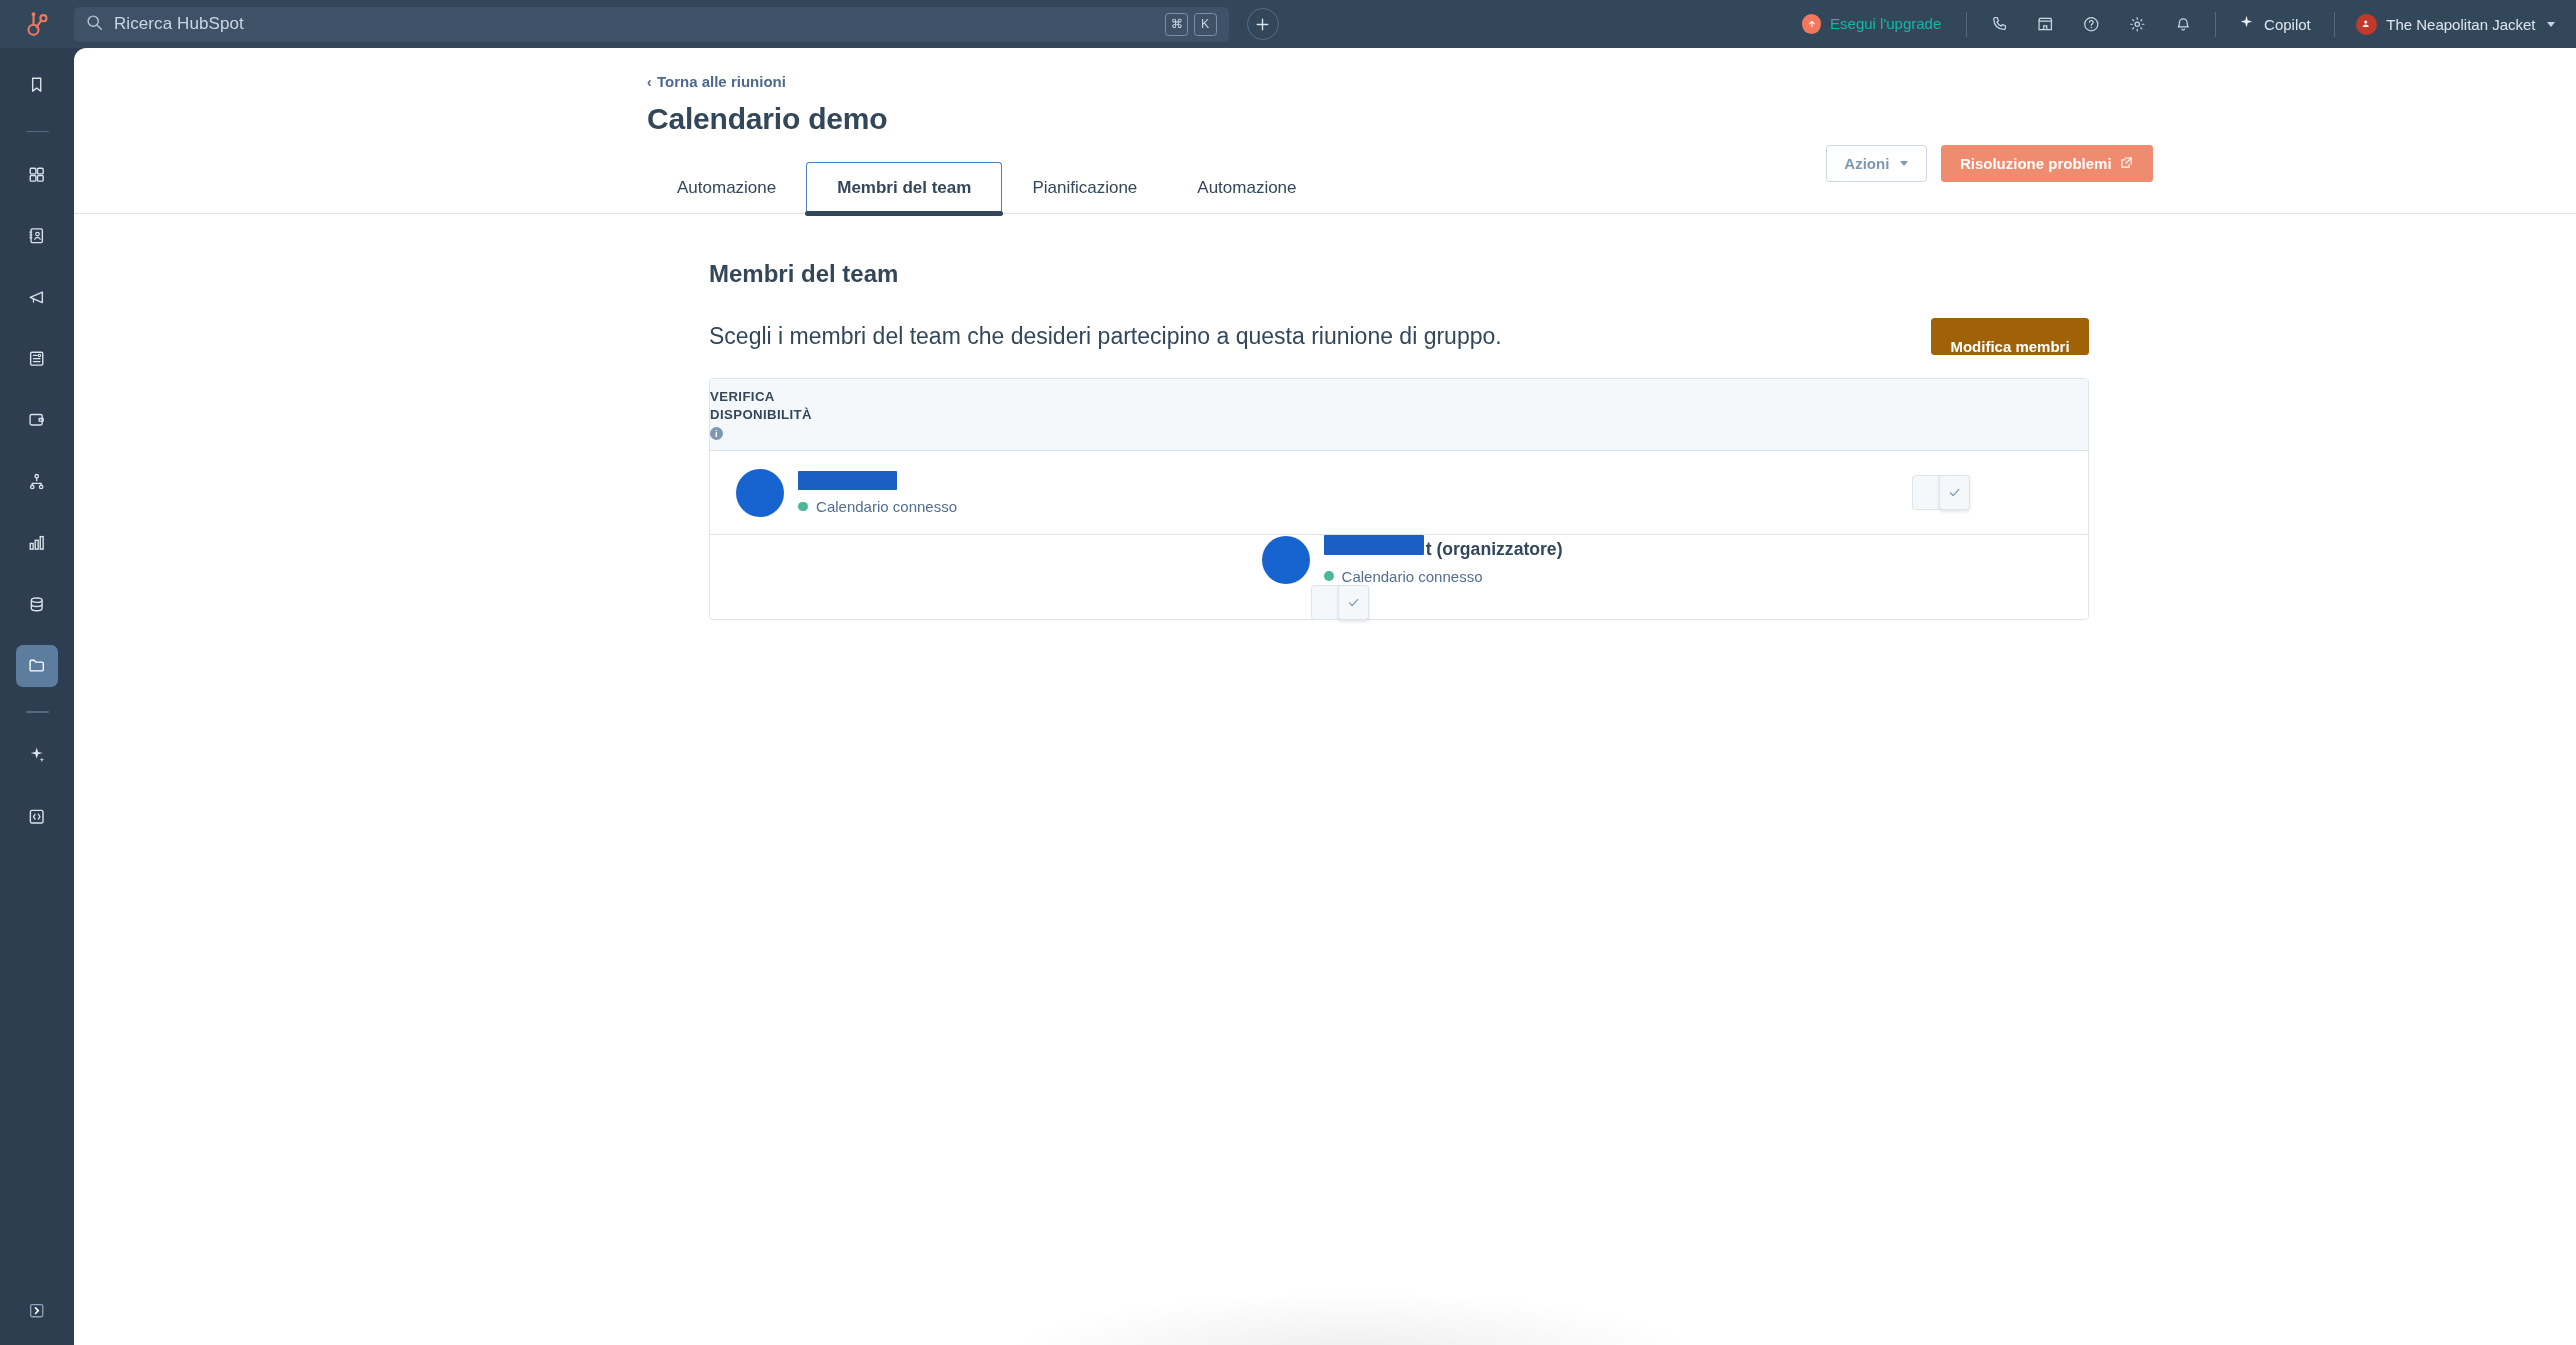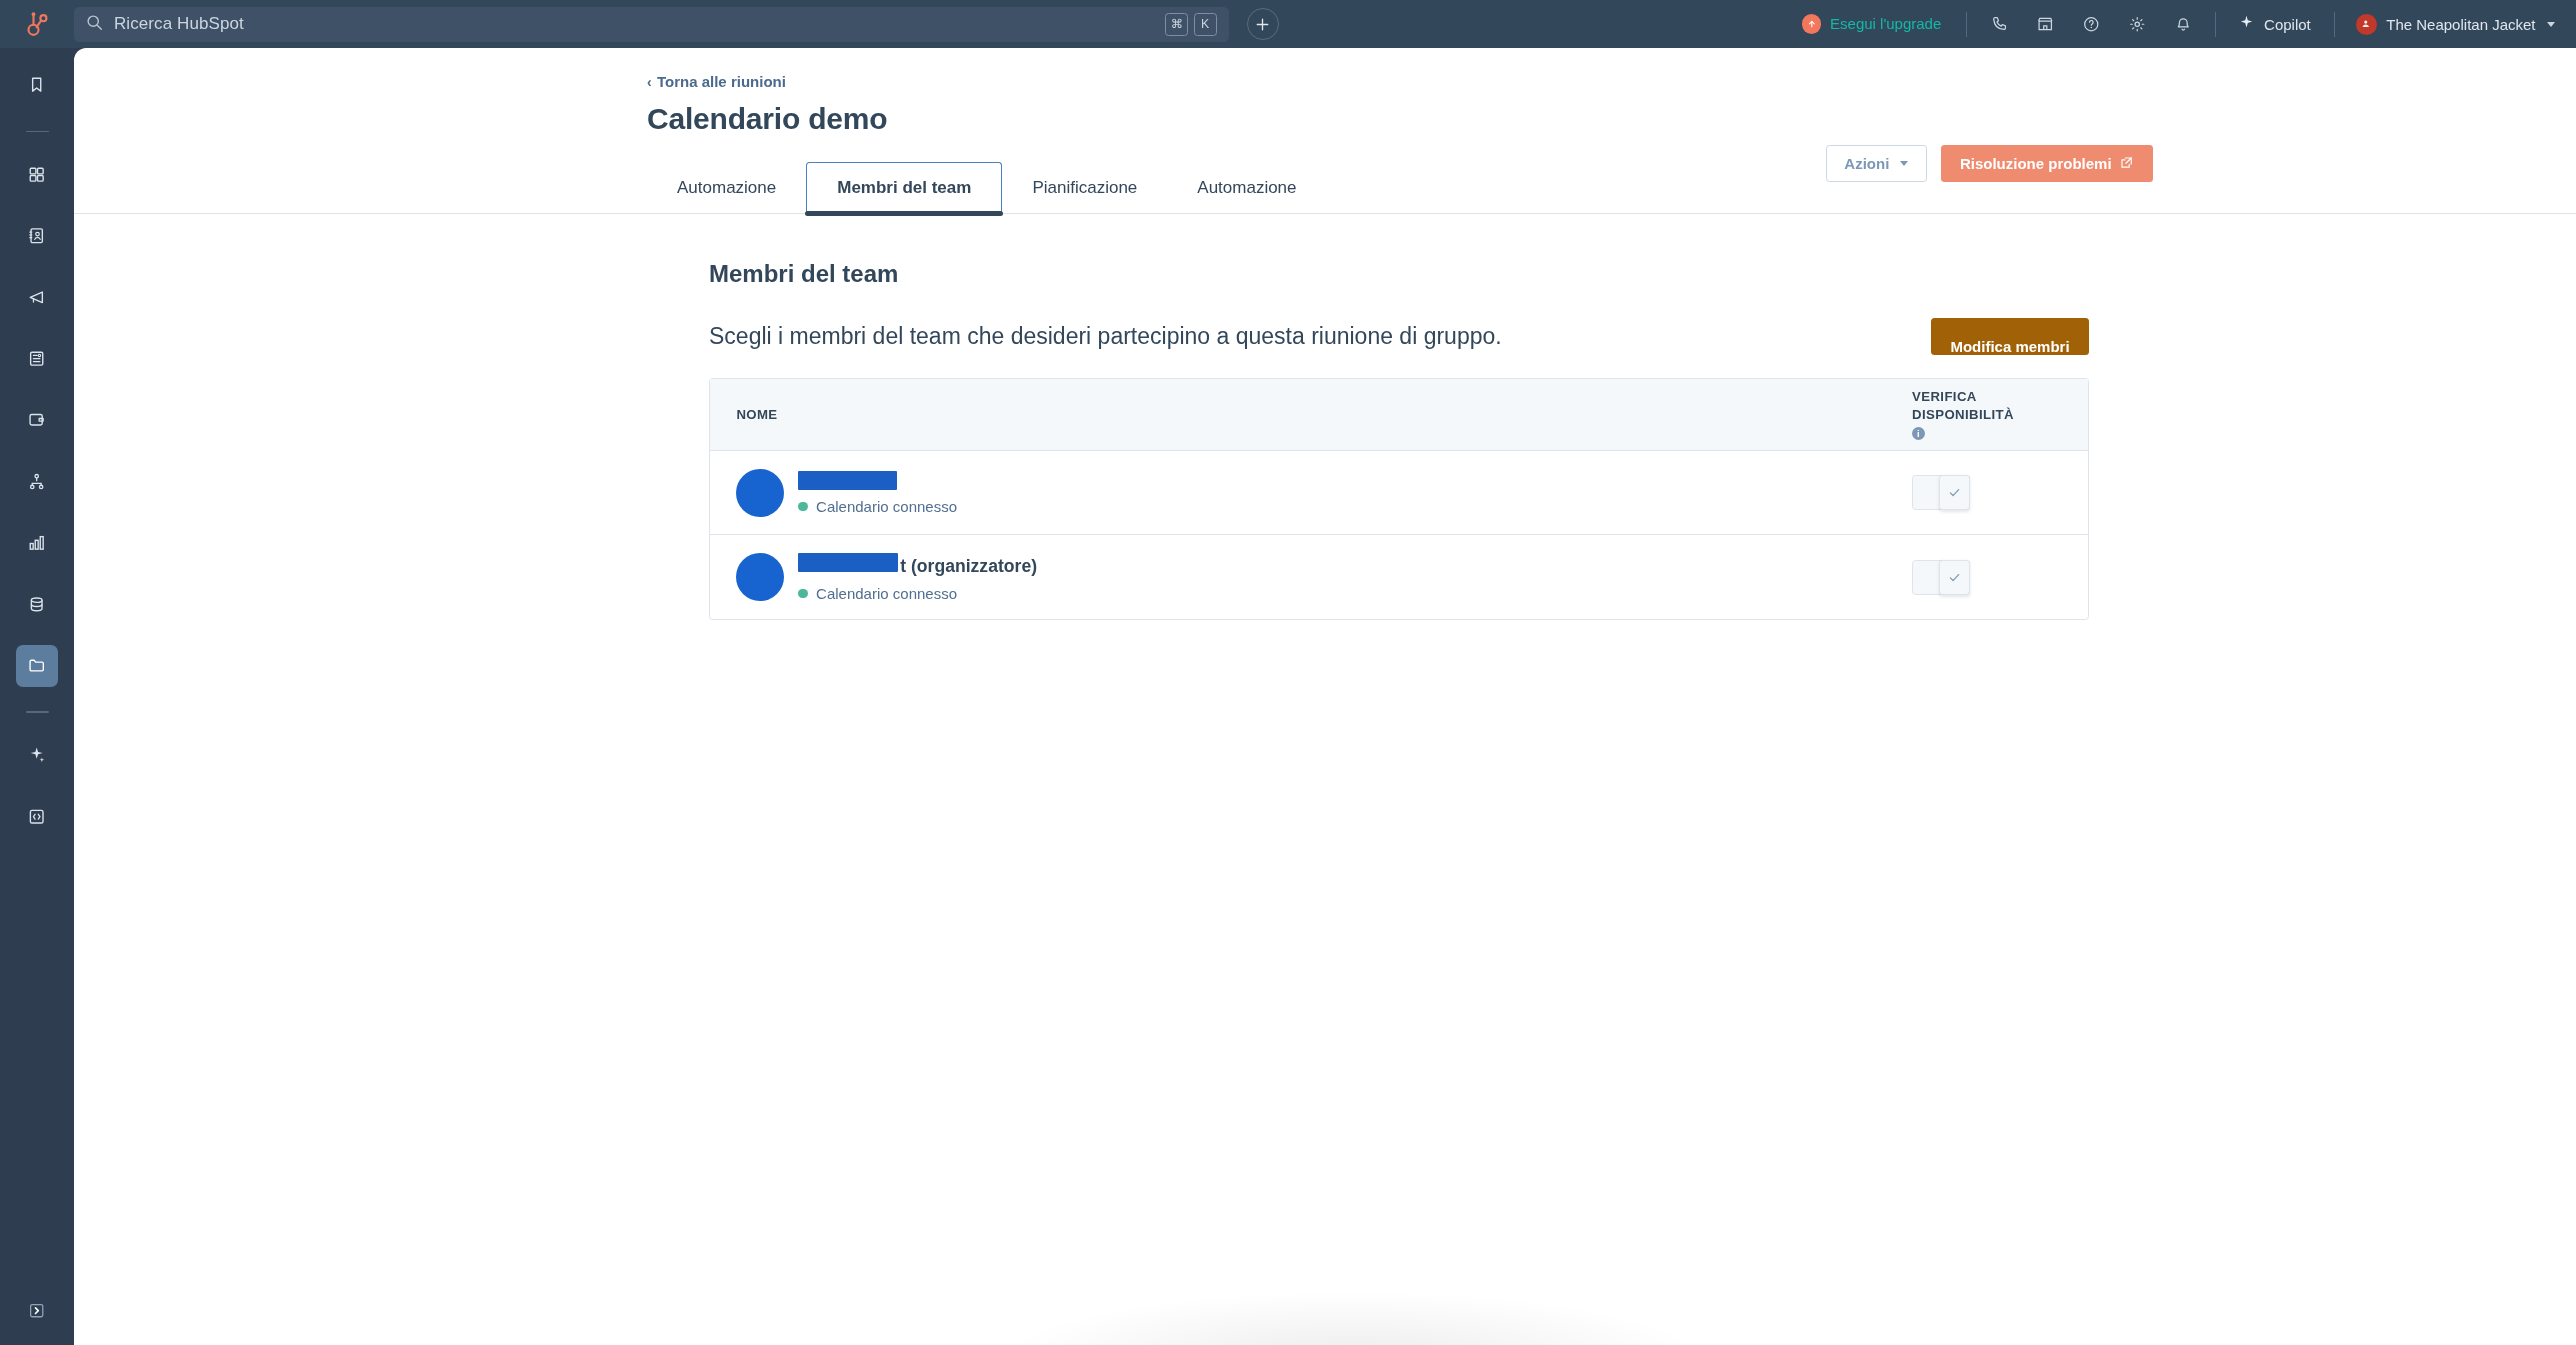--- a/index.html
+++ b/index.html
@@ -184,21 +184,21 @@
   }
   .info-i {
     display:inline-flex; align-items:center; justify-content:center;
     width:13.2px;height:13.2px;border-radius:50%;background:#7c98b6;color:#fff;
     font-size:9.7px; font-weight:700; margin-top:3.5px;
   }
   .trow {
     display:flex; align-items:center; height: 84px;
     border-bottom:0.9px solid #dfe3eb;
   }
-  .trow:last-child { border-bottom:none; }
+  .trow:last-child { border-bottom:none;flex-direction:column; }
   .cell-name { flex:1; display:flex; align-items:center; padding-left: 26.4px; }
   .avatar {
     width:48px;height:48px;border-radius:50%;background:#1763cf; flex:0 0 auto;
   }
   .name-block { margin-left: 14px; }
   .name-line { display:flex; align-items:baseline; }
   .redacted {
     display:inline-block; height: 19.4px; background:#1c5fc4; border-radius:0.9px;
     vertical-align: middle;
   }
@@ -490,21 +490,20 @@
     <div class="section-row">
       <div class="section-desc">Scegli i membri del team che desideri partecipino a questa riunione di gruppo.</div>
       <div class="btn-dark">
         <span>Modifica membri</span>
       </div>
     </div>
 
     <div class="table">
 
       <div class="thead">
-        <div class="th-name">NOME</div>
         <div class="th-avail">
           <div>VERIFICA</div>
           <div>DISPONIBILITÀ</div>
           <div class="info-i">i</div>
         </div>
       </div>
 
       <div class="trow">
         <div class="cell-name">
           <div class="avatar"></div>

